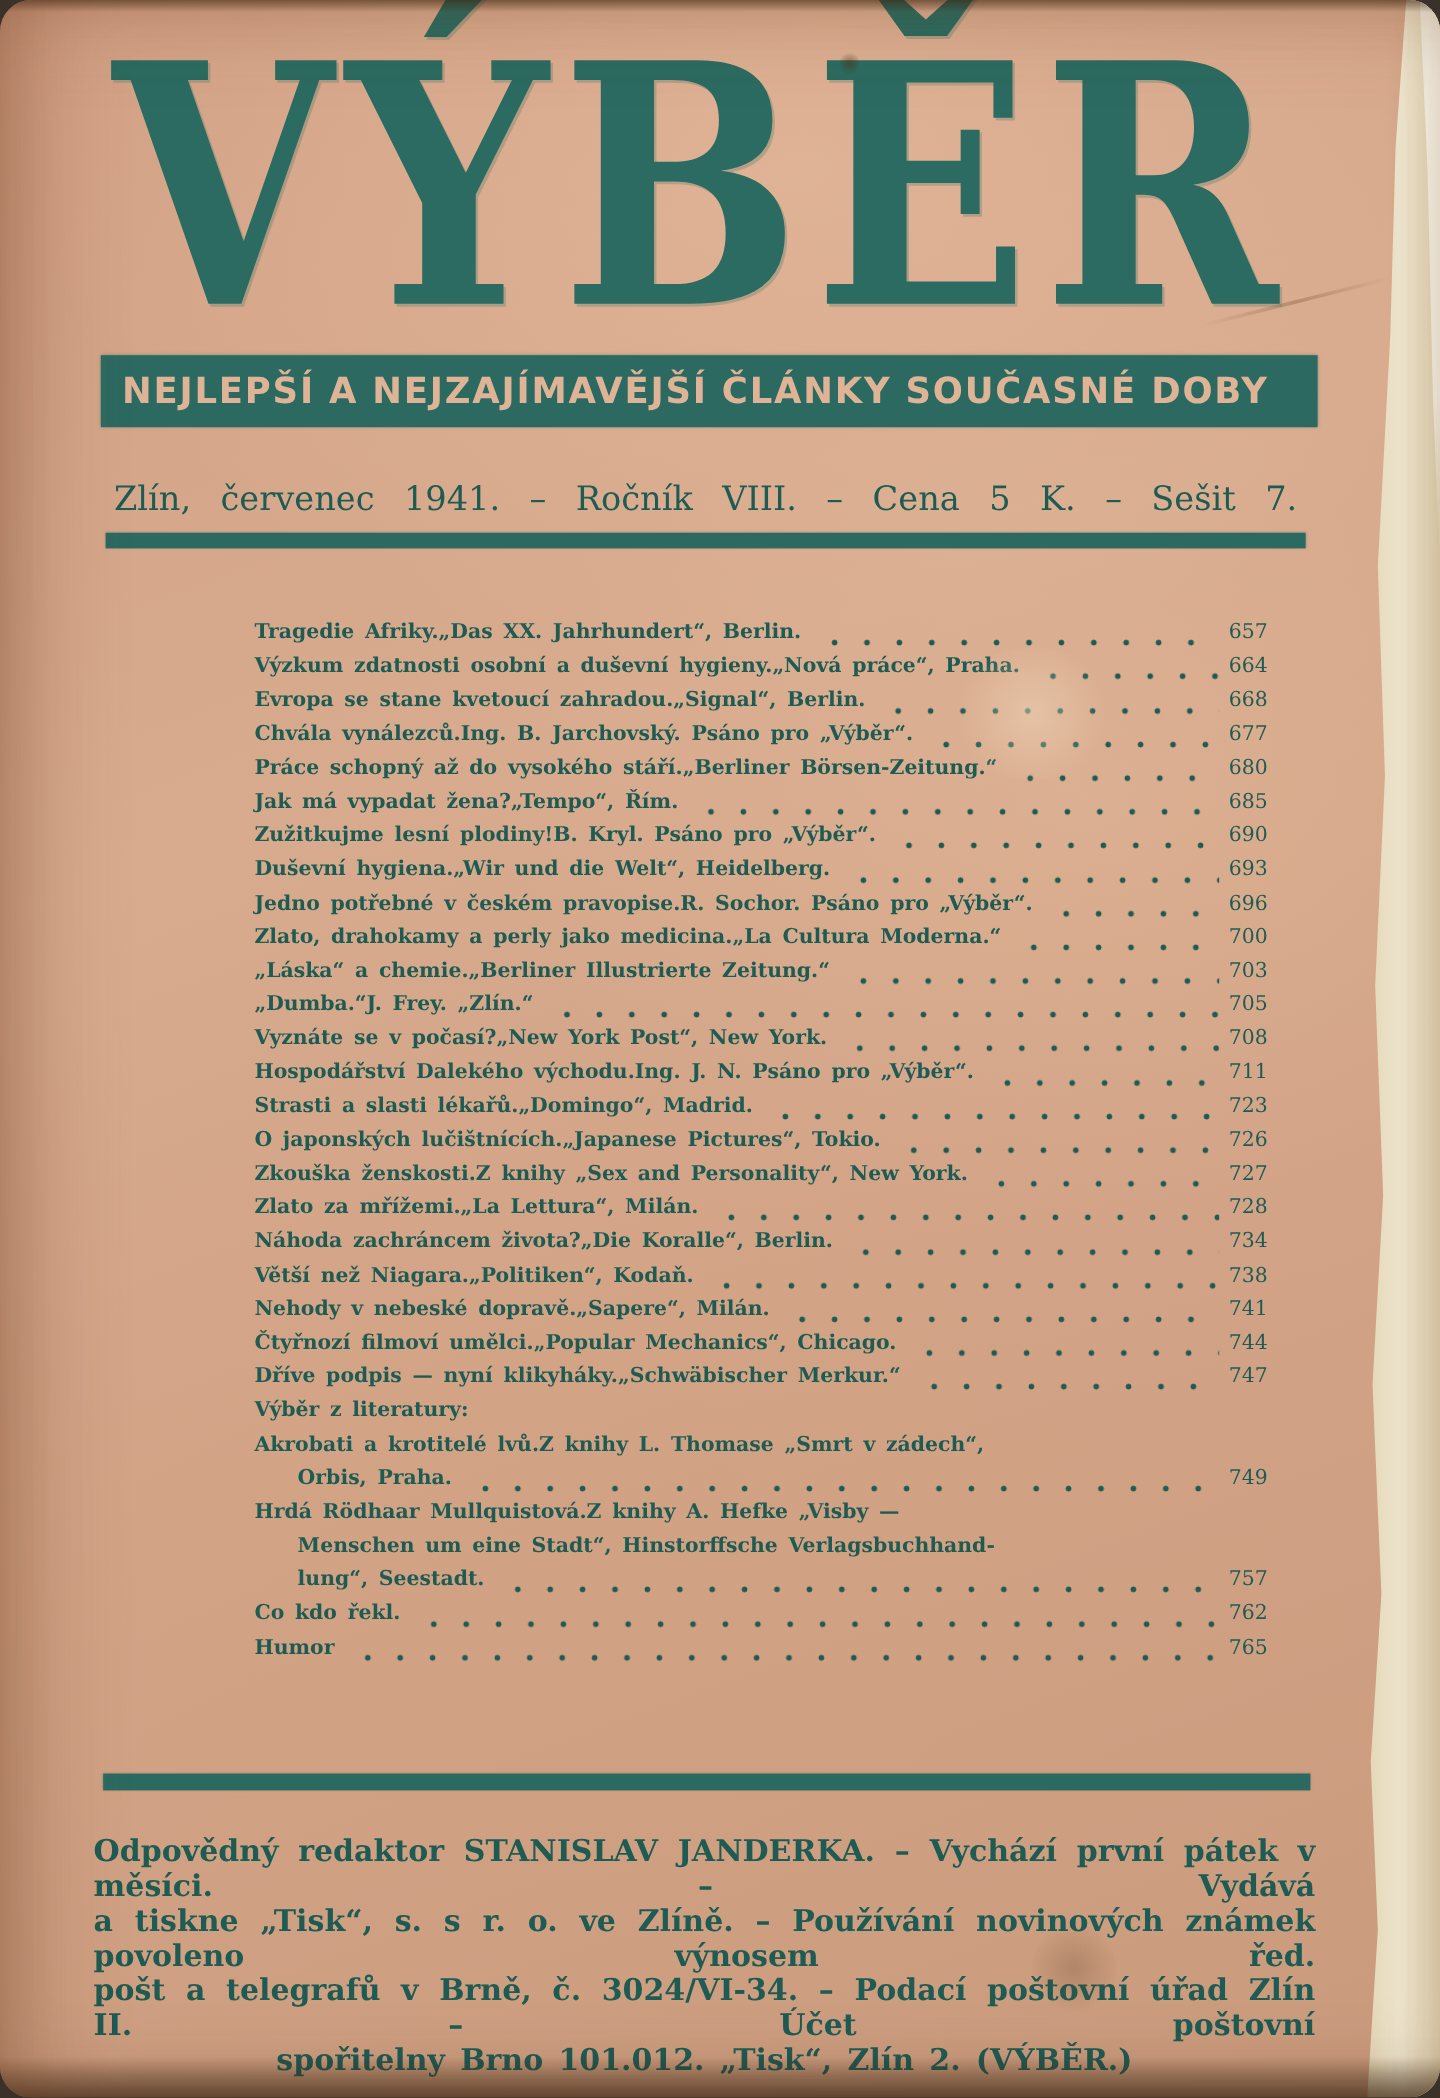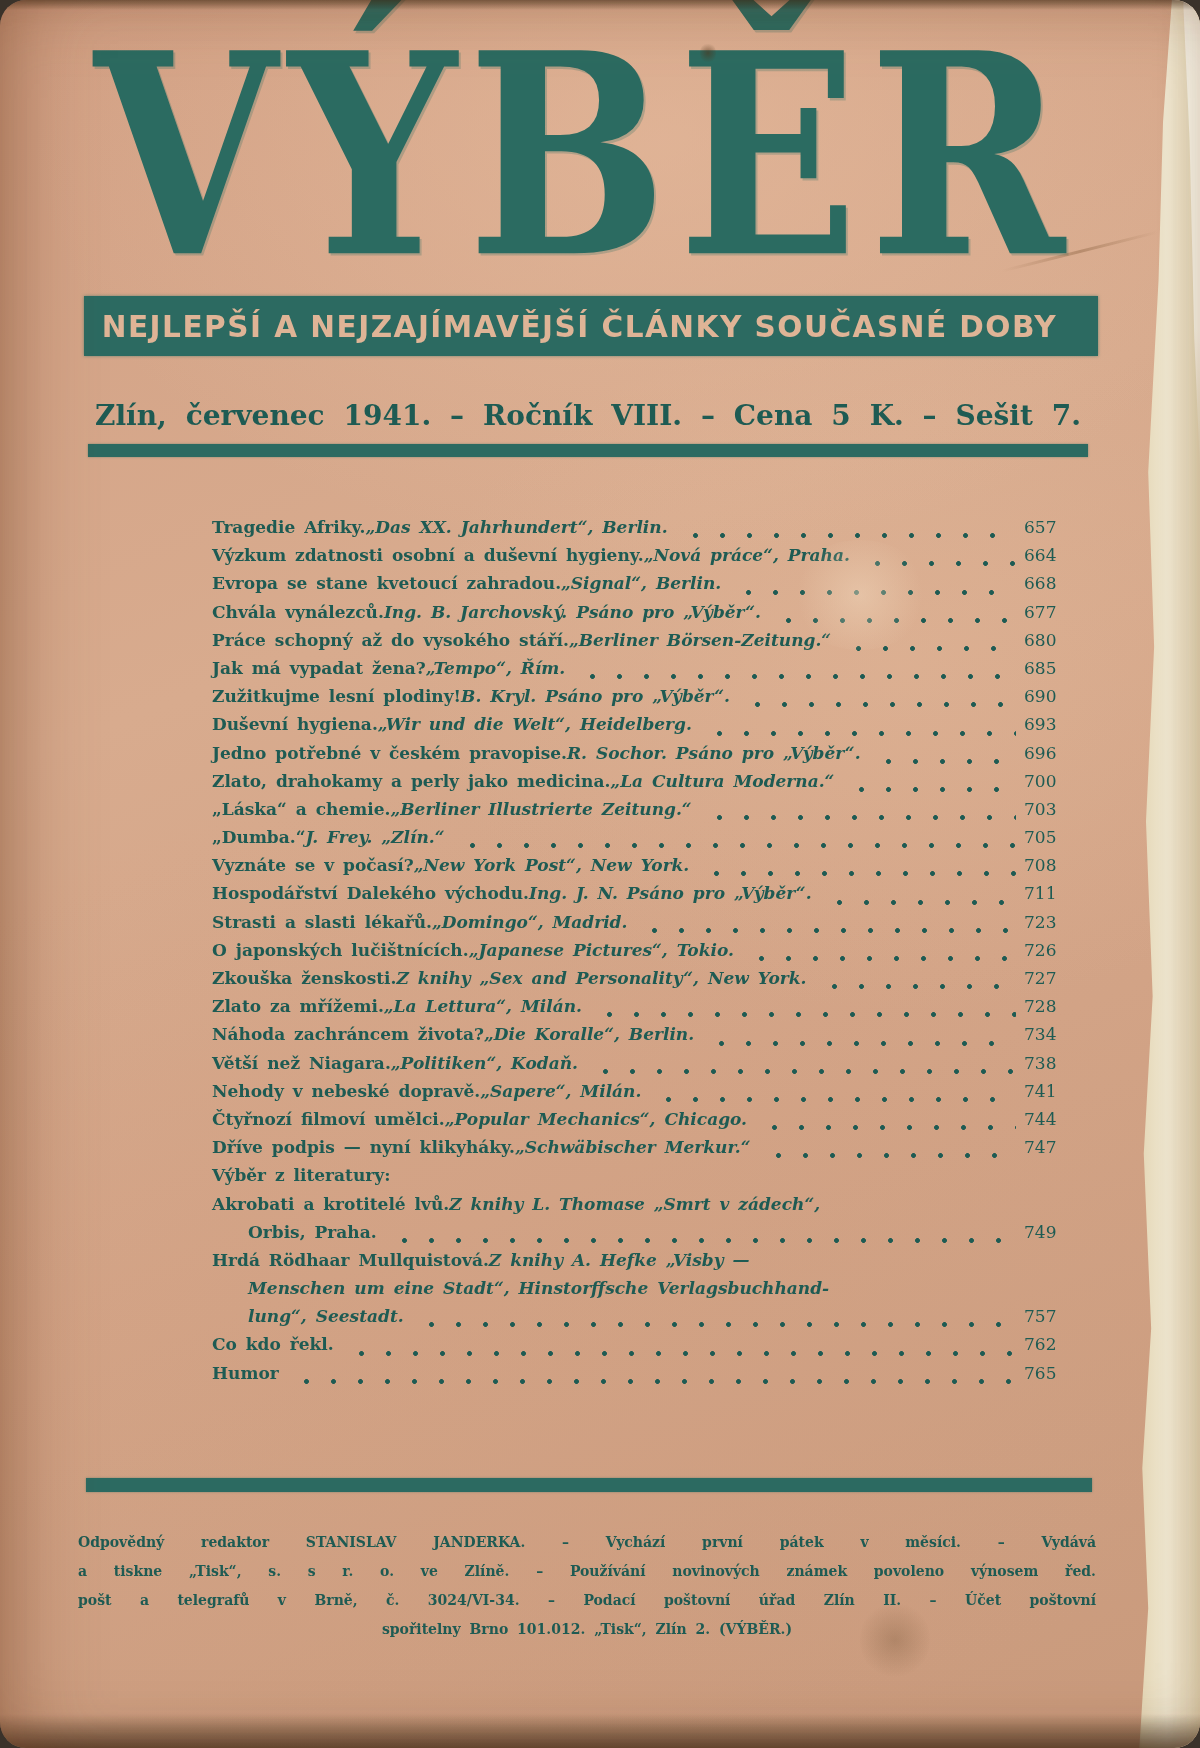--- a/index.html
+++ b/index.html
@@ -45,41 +45,41 @@
   .title{position:absolute;left:94px;top:16px;line-height:1;white-space:nowrap;
     font-family:"DejaVu Serif","Liberation Serif",serif;font-weight:bold;font-size:236px;
     letter-spacing:11px;color:var(--ink-title);transform:scaleY(1.18);transform-origin:0 0;
     text-shadow:2px 2px 0 rgba(43,107,97,.25);}
   .subtitle-bar{position:absolute;left:84px;top:296px;width:1014px;height:60px;background:var(--bar);
     box-shadow:0 0 3px rgba(43,106,97,.6);display:flex;align-items:center;}
   .subtitle-bar span{font-family:"DejaVu Sans","Liberation Sans",sans-serif;font-weight:bold;
     font-size:30px;letter-spacing:1.5px;color:var(--paper-light);padding-left:18px;white-space:nowrap;
     transform:scaleX(.985);transform-origin:0 50%;}
   .issue-line{position:absolute;left:95px;top:399px;width:986px;
-    font-weight:bold;font-size:28px;color:var(--ink);
+    font-weight:normal;font-size:28px;color:var(--ink);
     text-align:justify;text-align-last:justify;word-spacing:4px;}
   .rule{position:absolute;background:var(--bar);box-shadow:0 0 2px rgba(43,106,97,.5);}
   .rule-top{left:88px;top:444px;width:1000px;height:13px;}
   .rule-bottom{left:86px;top:1478px;width:1006px;height:14px;}
 
   
   .toc{position:absolute;left:212px;top:517px;width:868px;
     font-size:17px;font-weight:bold;color:var(--ink);word-spacing:3px;}
   .toc-row{display:flex;align-items:baseline;height:28.2px;white-space:nowrap;}
   .toc-row .ind{display:inline-block;width:36px;}
-  .toc-row .it{font-style:italic;}
+  .toc-row .it{}
   .dots{flex:1 1 auto;align-self:stretch;margin:0 8px 0 10px;min-width:18px;
     background-image:radial-gradient(circle,var(--ink) 2.1px,rgba(0,0,0,0) 2.7px);
     background-size:27px 9px;background-repeat:repeat-x;background-position:4px calc(100% - 5px);}
   .spacer{flex:1 1 auto;}
   .pagenum{flex:0 0 56px;text-align:left;font-weight:normal;}
 
   
   .imprint{position:absolute;left:78px;top:1528px;width:1018px;
-    font-size:14px;font-weight:bold;color:var(--ink);line-height:29px;word-spacing:7px;}
+    font-size:25px;font-weight:bold;color:var(--ink);line-height:29px;word-spacing:7px;}
   .imprint-line{text-align:justify;text-align-last:justify;}
   .imprint-line.center{text-align:center;text-align-last:center;word-spacing:4px;}
 </style>
 </head>
 <body>
 
 <div class="photo">
 
   <div class="title">VÝBĚR</div>
 

